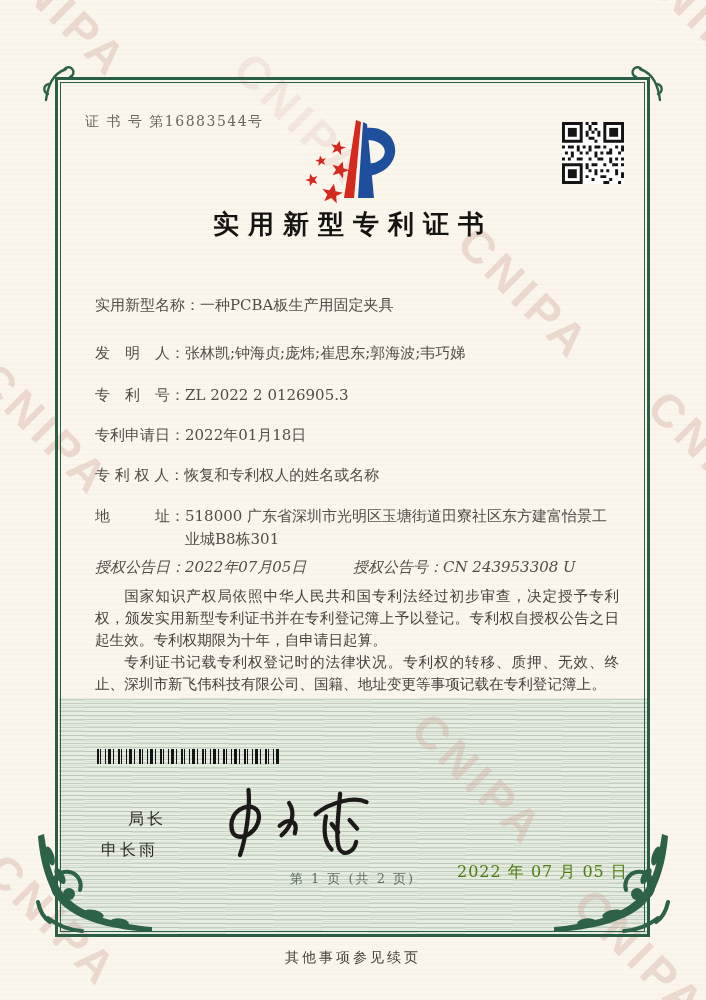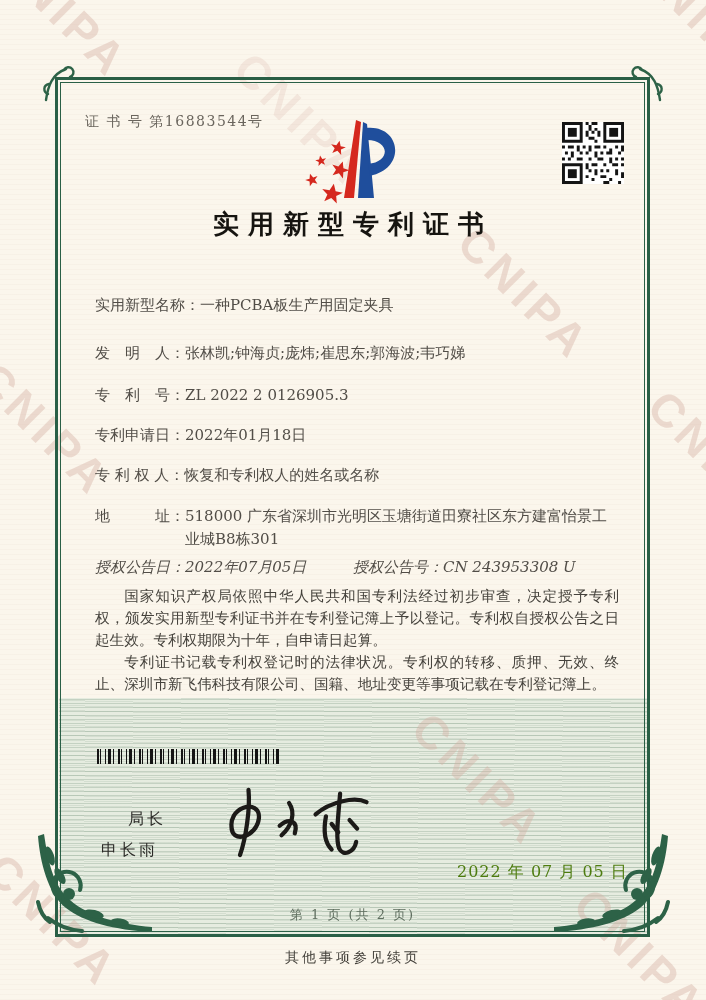--- a/index.html
+++ b/index.html
@@ -66,21 +66,21 @@
       #141414 3px 4px, transparent 4px 8px,
       #141414 8px 9px, transparent 9px 11px,
       #141414 11px 14px, transparent 14px 16px,
       #141414 16px 17px, transparent 17px 21px);
   }
   .signer-title{position:absolute;left:102px;top:809px;font-size:16px;color:#2b2a27;letter-spacing:3px;margin-left:26px;}
   .signer-name{position:absolute;left:101px;top:840px;font-size:16px;color:#2b2a27;letter-spacing:3px;}
   .sig{position:absolute;left:206px;top:783px;width:170px;height:78px;}
   .issue-date{position:absolute;left:441px;top:862px;font-size:16px;color:#4d7c0f;letter-spacing:1px;margin-left:16px;}
   .pageinfo{
-    position:absolute;left:55px;top:906px;width:595px;text-align:center;
+    position:absolute;left:55px;top:870px;width:595px;text-align:center;
     font-size:13px;color:#5f6e5f;letter-spacing:2px;
   }
   .contnote{
     position:absolute;left:0;top:949px;width:100%;text-align:center;
     font-size:14px;color:#45423c;letter-spacing:3px;
   }
   .corner{position:absolute;z-index:4;}
   .c-bl{left:36px;top:832px;}
   .c-br{right:36px;top:832px;transform:scaleX(-1);}
   .c-tl{left:42px;top:64px;}

